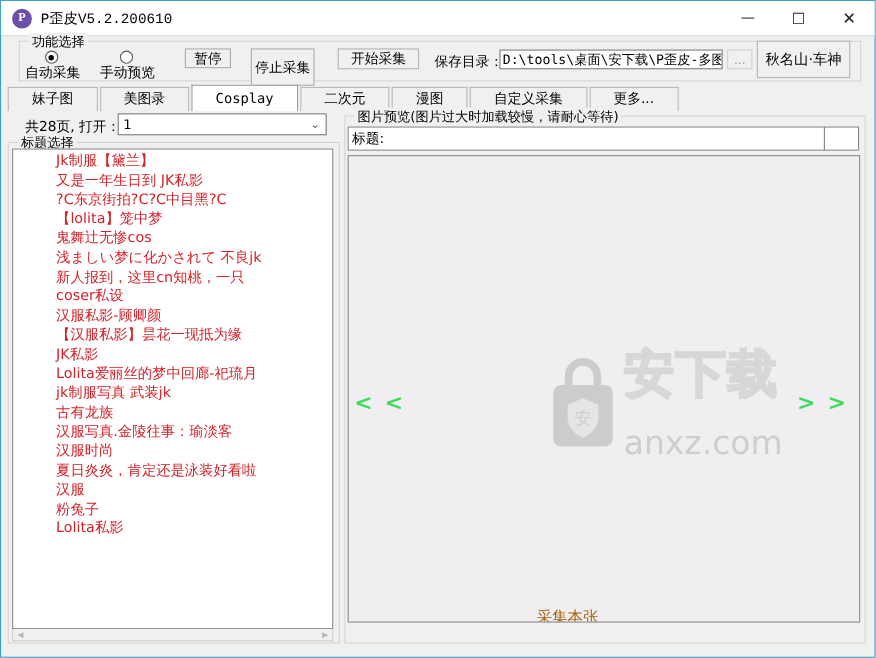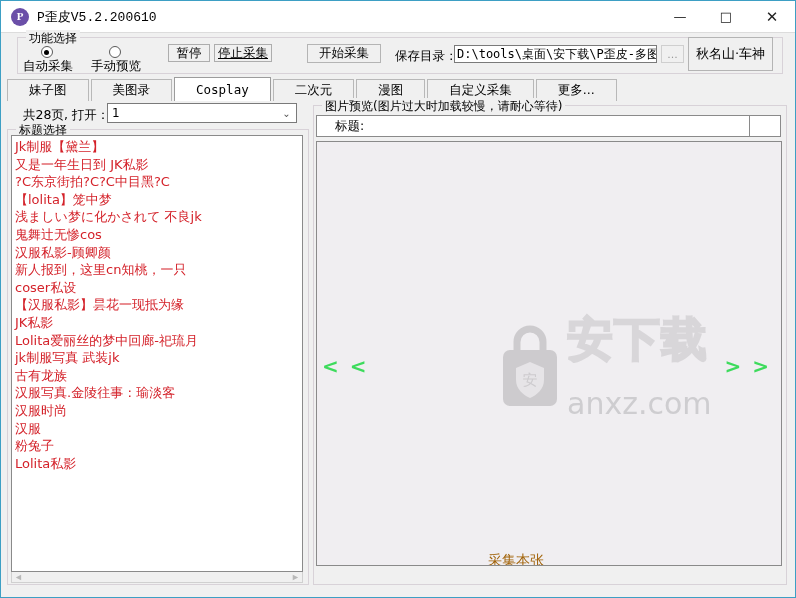--- a/index.html
+++ b/index.html
@@ -153,21 +153,21 @@
     justify-content:space-between;
     color:#b8b8b8;font-size:9px;padding:0 2px;
   }
 
   
   .title-row{
     position:absolute;display:flex;align-items:stretch;
   }
   .title-cell{
     background:#fff;border:1px solid #8a8a8a;box-sizing:border-box;
-    display:flex;align-items:center;padding-left:18px;
+    display:flex;align-items:center;padding-left:3px;
     font-size:12.5px;
     font-family:"DejaVu Sans","Liberation Sans",sans-serif;
   }
   .preview-area{
     position:absolute;background:#f0eef1;
     border:1px solid #8a8a8a;box-sizing:border-box;overflow:hidden;
   }
   .nav-arrow{
     position:absolute;color:#3ddb5c;font-weight:bold;
     font-size:20px;letter-spacing:2px;
@@ -231,21 +231,21 @@
   <div class="radio on" style="left:22px;top:45px;">
     <span class="dot"></span>
     <span>自动采集</span>
   </div>
   <div class="radio" style="left:90px;top:45px;">
     <span class="dot"></span>
     <span>手动预览</span>
   </div>
 
   <div class="btn" style="left:167px;top:43px;width:42px;height:18px;">暂停</div>
-  <div class="btn" style="left:213px;top:43px;width:58px;height:18px;text-decoration:underline;">停止采集</div>
+  <div class="btn" style="left:227px;top:43px;width:58px;height:34px;">停止采集</div>
 
   <div class="btn big" style="left:306px;top:43px;width:74px;height:19px;">开始采集</div>
 
   <div class="label" style="left:394px;top:47px;">保存目录：</div>
 
   <div class="textbox" style="left:453px;top:44px;width:203px;height:18px;">D:\tools\桌面\安下载\P歪皮-多图采</div>
 
   <div class="btn dim" style="left:660px;top:44px;width:23px;height:18px;font-size:11px;">...</div>
 
   <div class="btn big" style="left:687px;top:36px;width:85px;height:34px;font-size:13px;">秋名山·车神</div>
@@ -264,36 +264,37 @@
   <div class="combo" style="left:106px;top:102px;width:190px;height:20px;">
     <span>1</span>
     <span class="arrow">⌄</span>
   </div>
 
   <div class="group" style="left:6px;top:128px;width:300px;height:454px;">
     <div class="legend">标题选择</div>
   </div>
 
   <div class="listbox" style="left:10px;top:134px;width:292px;height:437px;">
-    <div style="padding-top:2px;">
+    <div style="padding-top:2px;padding-left:36px;">
       <div class="listitem">Jk制服【黛兰】</div>
       <div class="listitem">又是一年生日到 JK私影</div>
       <div class="listitem">?C东京街拍?C?C中目黑?C</div>
       <div class="listitem">【lolita】笼中梦</div>
+      <div class="listitem">鬼舞辻无惨cos</div>
       <div class="listitem">浅ましい梦に化かされて 不良jk</div>
-      <div class="listitem">鬼舞辻无惨cos</div>
+      <div class="listitem" style="white-space:normal;width:185px;line-height:17.6px;">新人报到，这里cn知桃，一只coser私设</div>
       <div class="listitem">汉服私影-顾卿颜</div>
-      <div class="listitem" style="white-space:normal;width:185px;line-height:17.6px;">新人报到，这里cn知桃，一只coser私设</div>
       <div class="listitem">【汉服私影】昙花一现抵为缘</div>
       <div class="listitem">JK私影</div>
       <div class="listitem">Lolita爱丽丝的梦中回廊-祀琉月</div>
       <div class="listitem">jk制服写真 武装jk</div>
       <div class="listitem">古有龙族</div>
       <div class="listitem">汉服写真.金陵往事：瑜淡客</div>
       <div class="listitem">汉服时尚</div>
+      <div class="listitem">夏日炎炎，肯定还是泳装好看啦</div>
       <div class="listitem">汉服</div>
       <div class="listitem">粉兔子</div>
       <div class="listitem">Lolita私影</div>
     </div>
   </div>
 
   <div class="hscroll" style="left:10px;top:571px;width:292px;height:11px;">
     <span>◄</span>
     <span>►</span>
   </div>

